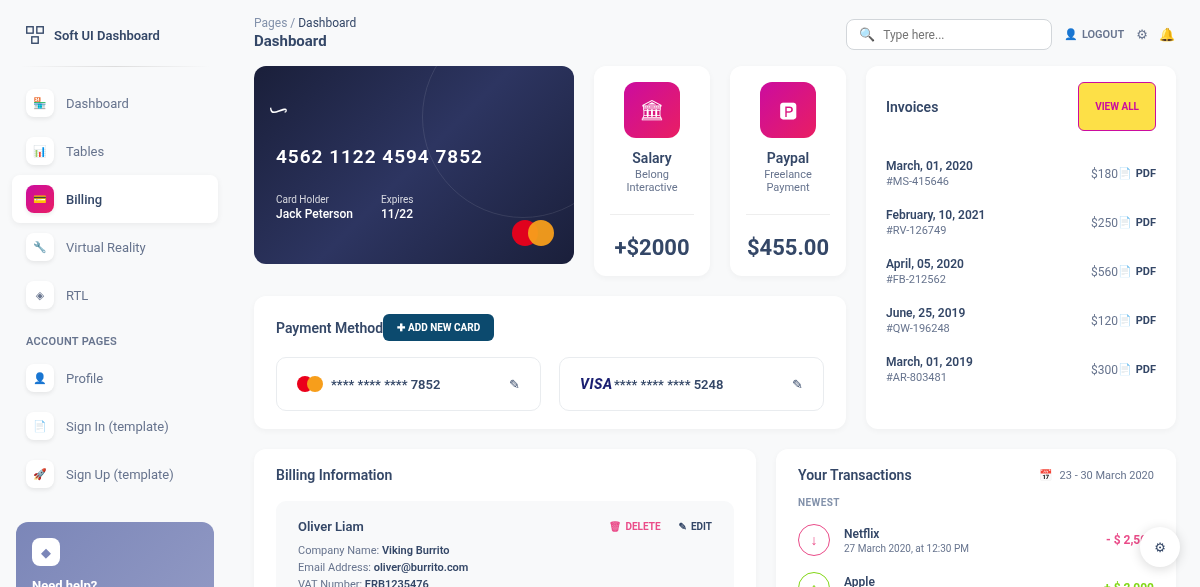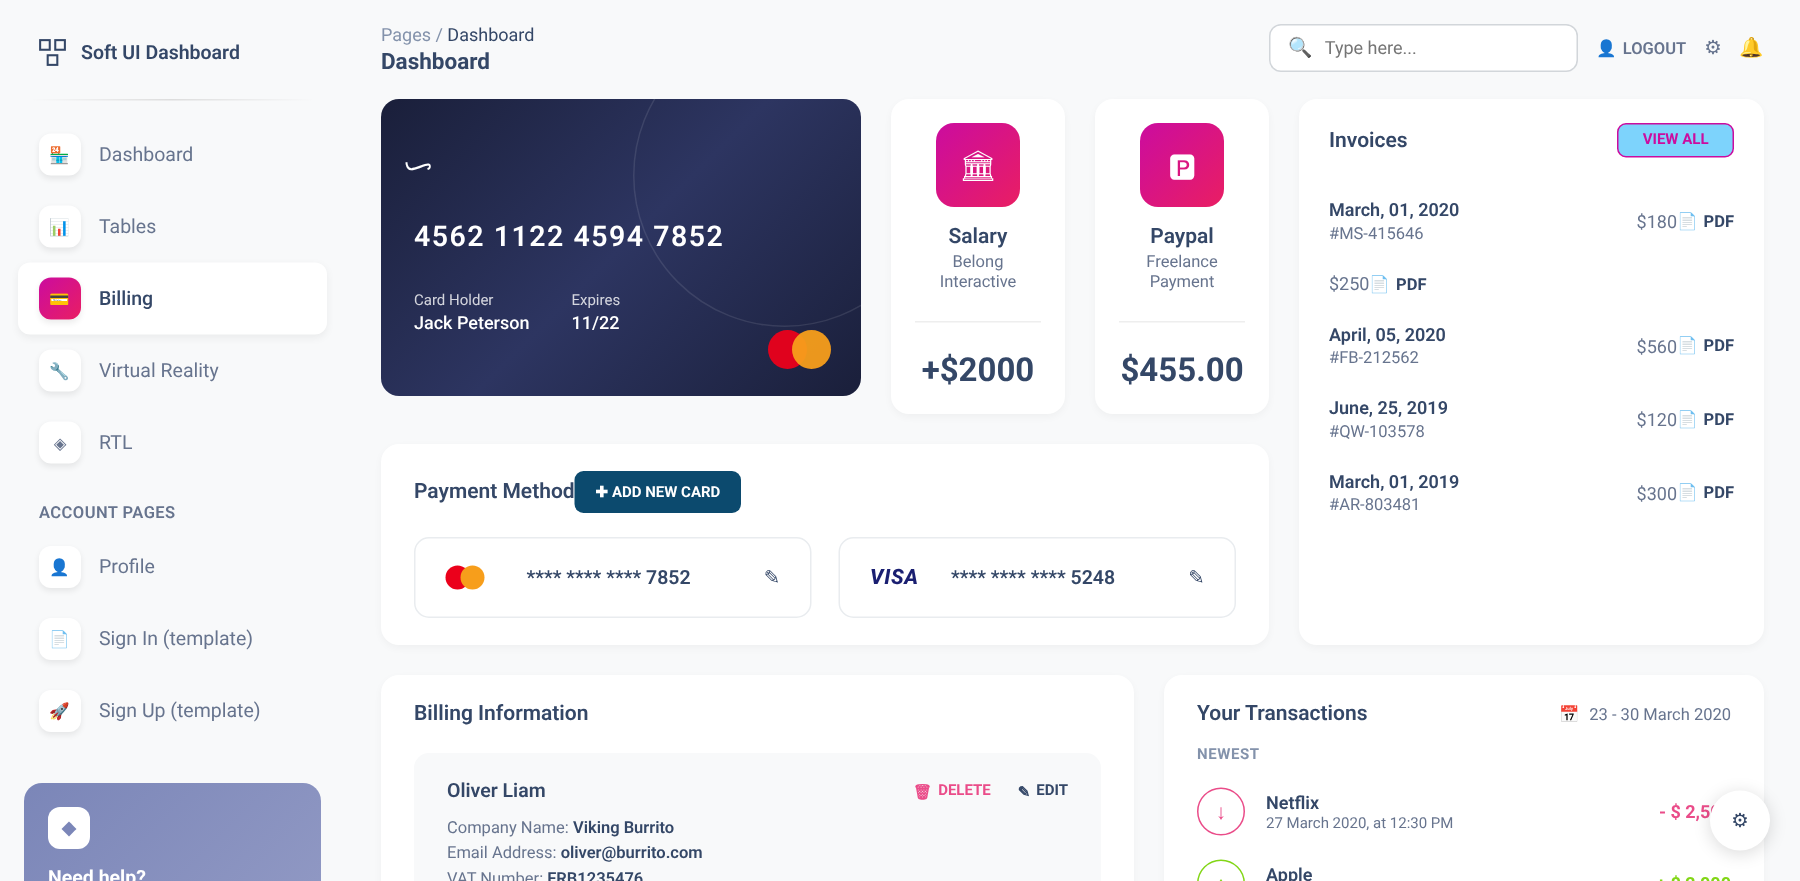--- a/index.html
+++ b/index.html
@@ -11,21 +11,21 @@
 .divider{height:1px;background:linear-gradient(90deg,transparent,#ddd,transparent);margin:12px 8px}
 .nav-item{display:flex;align-items:center;gap:12px;padding:10px 14px;border-radius:8px;cursor:pointer;color:#67748e;font-size:13px}
 .nav-item.active{background:#fff;box-shadow:0 2px 6px rgba(0,0,0,0.06);color:#344767;font-weight:500}
 .nav-icon{width:28px;height:28px;border-radius:8px;background:#fff;box-shadow:0 2px 4px rgba(0,0,0,0.08);display:flex;align-items:center;justify-content:center;font-size:11px}
 .nav-item.active .nav-icon{background:linear-gradient(135deg,#cb0c9f,#e91e63);color:#fff}
 .nav-section{font-size:11px;font-weight:600;color:#67748e;padding:16px 14px 6px;letter-spacing:0.3px}
 .help-card{background:linear-gradient(135deg,#7b86b8,#9199c4);border-radius:12px;padding:16px;margin:24px 4px 0;color:#fff}
 .help-icon{width:28px;height:28px;background:#fff;border-radius:8px;display:flex;align-items:center;justify-content:center;color:#7b86b8;margin-bottom:12px}
 .help-card h6{font-size:13px;margin-bottom:4px}
 .main{flex:1;padding:16px 24px}
-.topbar{display:flex;justify-content:space-between;align-items:flex-start;margin-bottom:16px}
+.topbar{display:flex;justify-content:space-between;align-items:flex-end;margin-bottom:16px}
 .breadcrumb{font-size:12px;color:#8392ab}
 .breadcrumb .current{color:#344767}
 .page-title{font-size:15px;font-weight:700;color:#344767;margin-top:2px}
 .top-actions{display:flex;align-items:center;gap:12px}
 .search{border:1px solid #d2d6da;border-radius:8px;padding:7px 12px;display:flex;align-items:center;gap:8px;background:#fff;min-width:140px}
 .search input{border:none;outline:none;font-size:12px;color:#495057;flex:1}
 .top-link{display:flex;align-items:center;gap:4px;font-size:11px;font-weight:600;color:#67748e;cursor:pointer}
 .icon-btn{color:#67748e;cursor:pointer;font-size:13px}
 .row{display:flex;gap:20px;margin-bottom:20px}
 .card{background:#fff;border-radius:12px;box-shadow:0 2px 6px rgba(0,0,0,0.04)}
@@ -42,33 +42,33 @@
 .mastercard .c2{background:#f79e1b;margin-left:-10px}
 .stat-card{flex:1;text-align:center;padding:16px}
 .stat-icon{width:56px;height:56px;border-radius:12px;background:linear-gradient(135deg,#cb0c9f,#e91e63);margin:0 auto 12px;display:flex;align-items:center;justify-content:center;color:#fff;font-size:20px}
 .stat-title{font-size:14px;font-weight:600;color:#344767}
 .stat-sub{font-size:11px;color:#67748e;margin-top:2px}
 .stat-divider{height:1px;background:#eee;margin:20px 0}
 .stat-val{font-size:22px;font-weight:700;color:#344767}
 .invoices{width:310px;padding:16px 20px}
 .invoices-hdr{display:flex;justify-content:space-between;align-items:center;margin-bottom:18px}
 .invoices-hdr h6{font-size:14px;font-weight:600}
-.viewall-btn{border:1px solid #cb0c9f;color:#cb0c9f;background:#7dd3fc;border-radius:6px;padding:5px 16px;font-size:10px;font-weight:700;cursor:pointer}
+.viewall-btn{border:1px solid #cb0c9f;color:#cb0c9f;background:#fde047;border-radius:6px;padding:18px 16px;font-size:10px;font-weight:700;cursor:pointer}
 .invoice-row{display:flex;justify-content:space-between;align-items:center;padding:10px 0}
 .inv-date{font-size:12px;font-weight:600;color:#344767}
 .inv-id{font-size:11px;color:#67748e;margin-top:2px}
 .inv-right{display:flex;align-items:center;}
 .inv-amt{font-size:12px;color:#67748e}
 .pdf-btn{display:flex;align-items:center;gap:4px;font-size:11px;font-weight:700;color:#344767;cursor:pointer}
 .payment-section{padding:18px 22px;flex:1}
 .pm-hdr{display:flex;justify-content:flex-start;align-items:center;margin-bottom:16px}
 .pm-hdr h6{font-size:14px;font-weight:600}
 .addcard-btn{background:#0c4a6e;color:#fff;border:none;border-radius:6px;padding:8px 14px;font-size:10px;font-weight:700;cursor:pointer}
 .pm-row{display:flex;gap:18px}
-.pm-card{flex:1;border:1px solid #e9ecef;border-radius:10px;padding:18px 20px;display:flex;align-items:center;gap:22px}
+.pm-card{flex:1;border:1px solid #e9ecef;border-radius:10px;padding:18px 20px;display:flex;align-items:center;gap:2px}
 .pm-logo{width:32px;display:flex;align-items:center}
 .pm-num{font-size:13px;font-weight:600;color:#344767;flex:1}
 .edit-icon{cursor:pointer;color:#344767;font-size:13px}
 .billing-section{flex:1;padding:18px 22px}
 .billing-section h6{font-size:14px;font-weight:600;margin-bottom:18px}
 .billing-item{background:#f8f9fa;border-radius:10px;padding:18px 22px;margin-bottom:18px}
 .bi-hdr{display:flex;justify-content:space-between;align-items:center;margin-bottom:10px}
 .bi-name{font-size:13px;font-weight:600;color:#344767}
 .bi-actions{display:flex;gap:18px}
 .bi-del{color:#ea4c89;font-size:10px;font-weight:700;cursor:pointer;display:flex;align-items:center;gap:4px}
@@ -240,39 +240,43 @@
               <div>
                 <div class="inv-date">March, 01, 2020</div>
                 <div class="inv-id">#MS-415646</div>
               </div>
               <div class="inv-right">
                 <span class="inv-amt">$180</span>
                 <span class="pdf-btn"><span>📄</span>PDF</span>
               </div>
             </div>
             <div class="invoice-row">
+              <div>
+                <div class="inv-date">February, 10, 2021</div>
+                <div class="inv-id">#RV-126749</div>
+              </div>
               <div class="inv-right">
                 <span class="inv-amt">$250</span>
                 <span class="pdf-btn"><span>📄</span>PDF</span>
               </div>
             </div>
             <div class="invoice-row">
               <div>
                 <div class="inv-date">April, 05, 2020</div>
                 <div class="inv-id">#FB-212562</div>
               </div>
               <div class="inv-right">
                 <span class="inv-amt">$560</span>
                 <span class="pdf-btn"><span>📄</span>PDF</span>
               </div>
             </div>
             <div class="invoice-row">
               <div>
                 <div class="inv-date">June, 25, 2019</div>
-                <div class="inv-id">#QW-103578</div>
+                <div class="inv-id">#QW-196248</div>
               </div>
               <div class="inv-right">
                 <span class="inv-amt">$120</span>
                 <span class="pdf-btn"><span>📄</span>PDF</span>
               </div>
             </div>
             <div class="invoice-row">
               <div>
                 <div class="inv-date">March, 01, 2019</div>
                 <div class="inv-id">#AR-803481</div>

